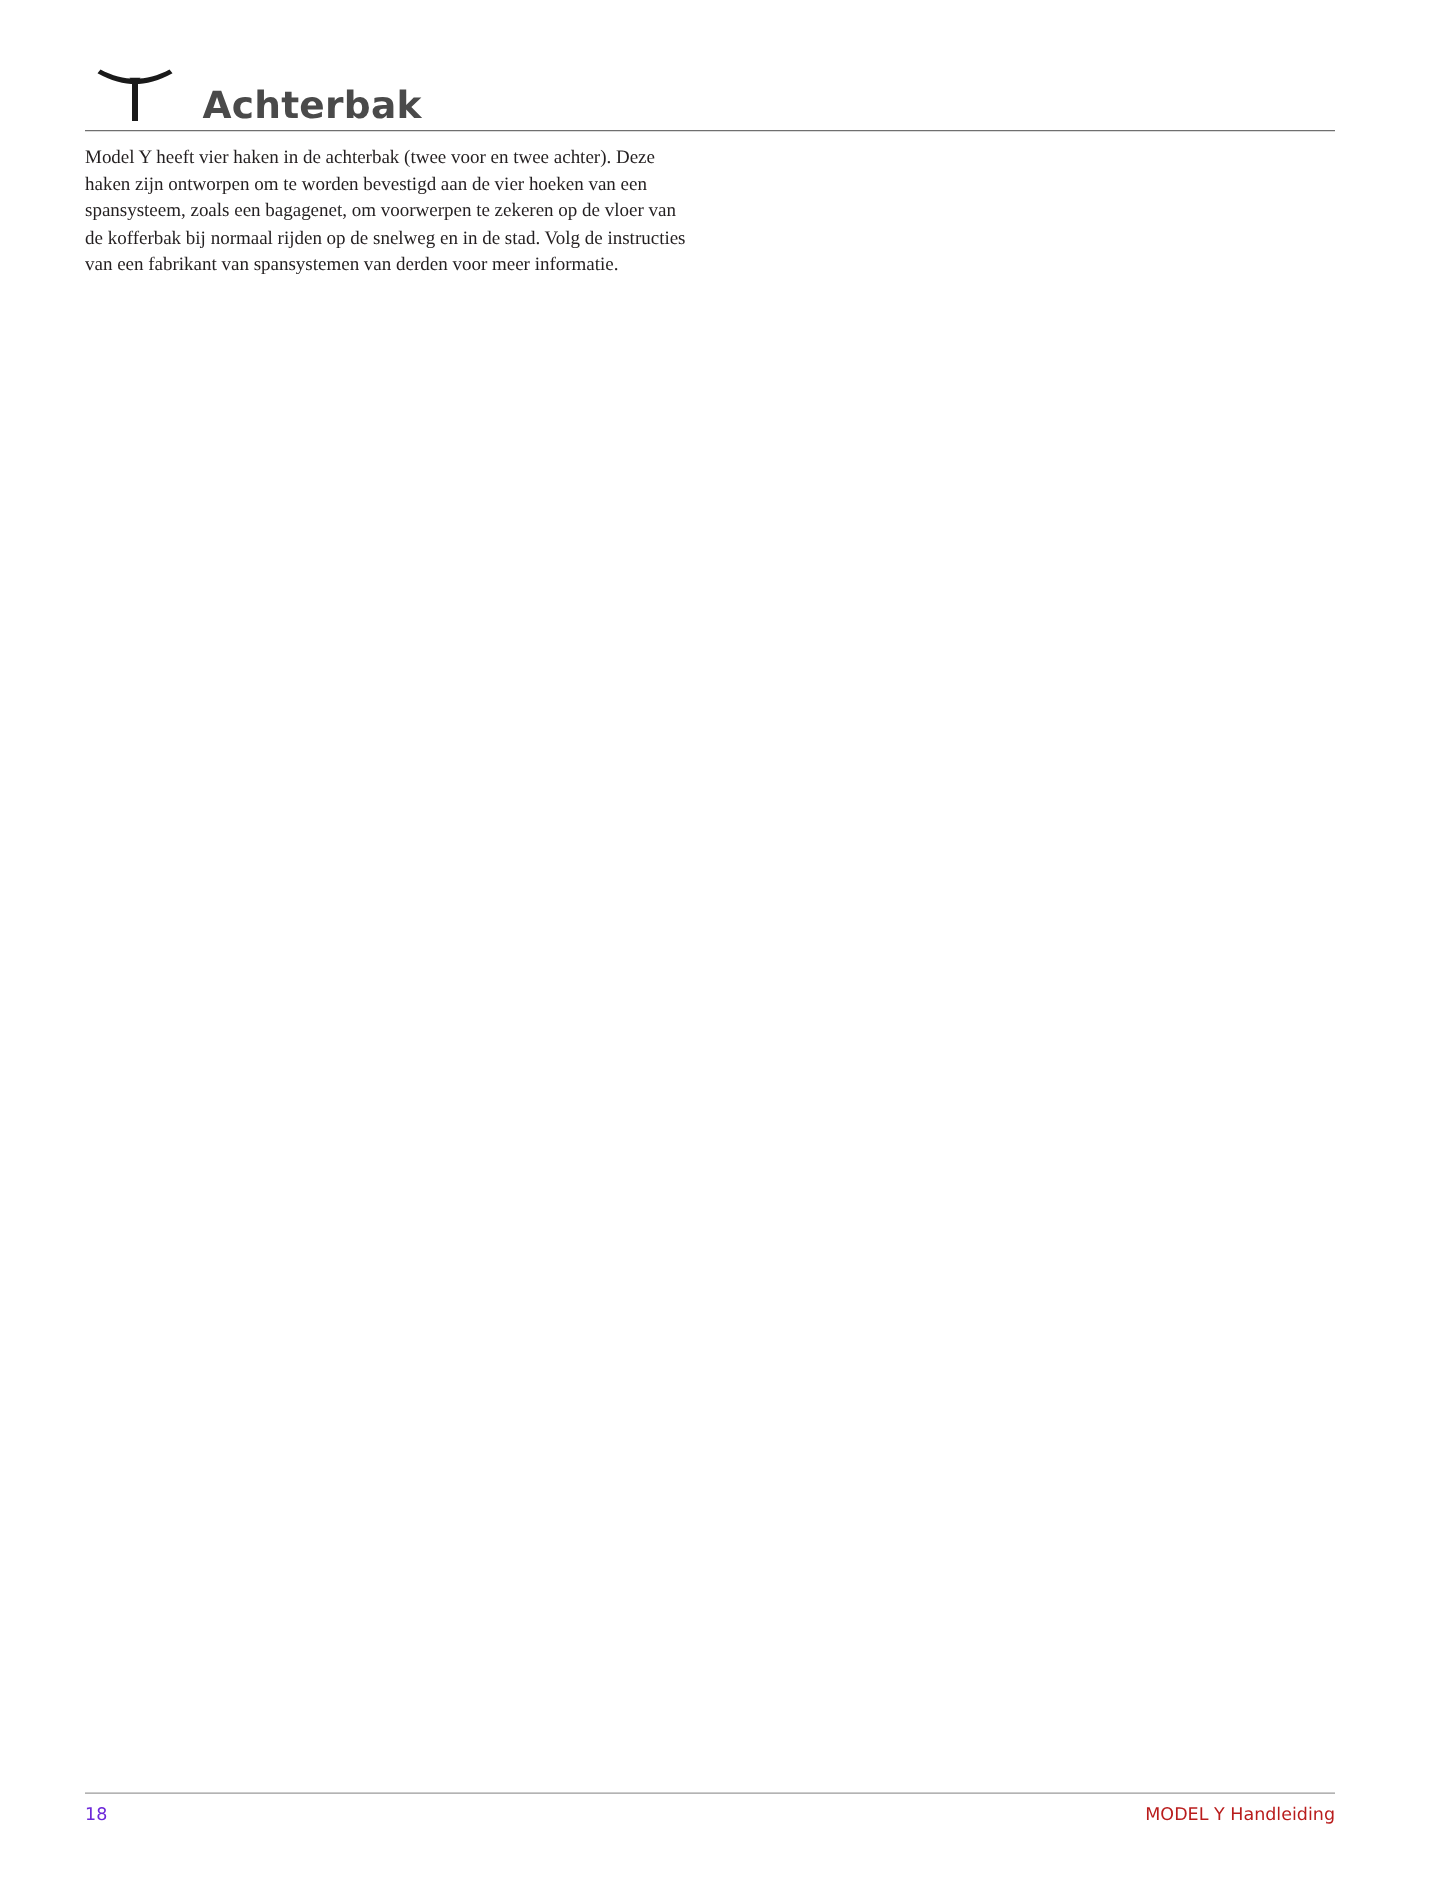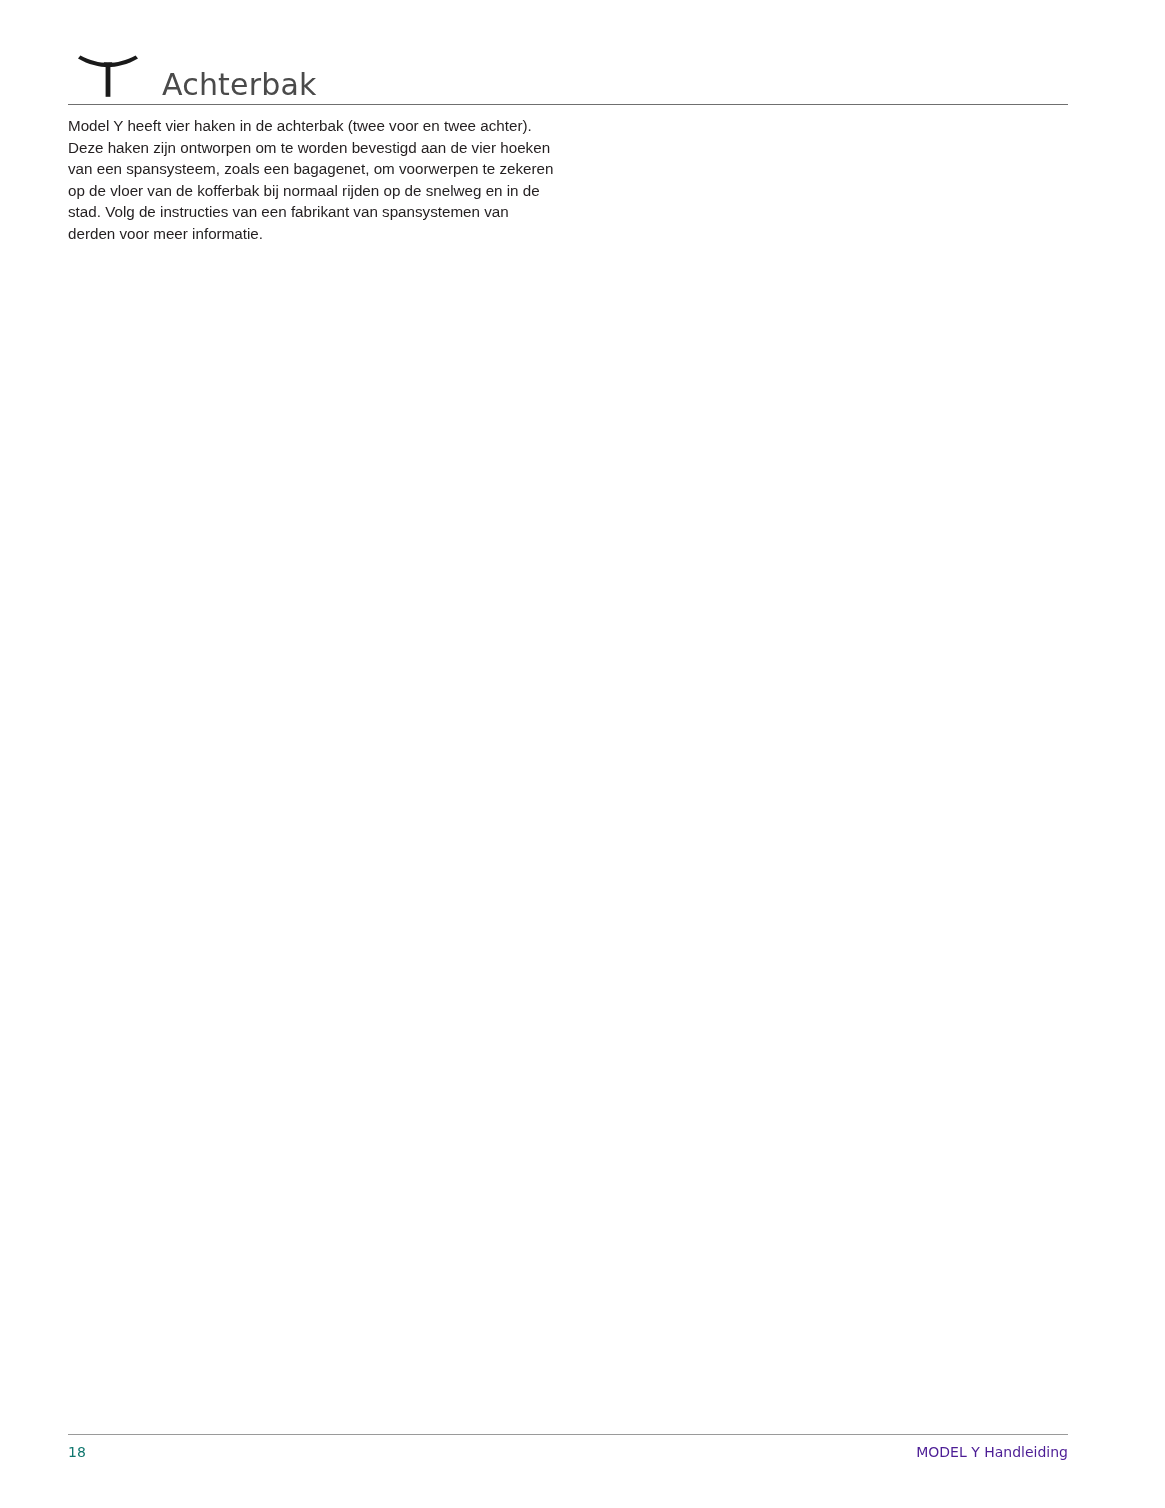--- a/index.html
+++ b/index.html
@@ -38,21 +38,21 @@
     display: flex;
     align-items: center;
     justify-content: flex-start;
     padding-left: 4px;
     box-sizing: border-box;
   }
   .logo svg { display: block; }
 
   .page-title {
     font-size: 30px;
-    font-weight: 400;
+    font-weight: 700;
     color: #4a4a4a;
     letter-spacing: 0.2px;
     line-height: 1;
     padding-bottom: 4px;
     margin-left: 16px;
     font-family: "DejaVu Sans", "Liberation Sans", sans-serif;
   }
 
   .header-rule {
     position: absolute;
@@ -68,21 +68,21 @@
     position: absolute;
     left: 68px;
     top: 115px;
     width: 490px;
   }
   p.body-text {
     margin: 0 0 22px 0;
     font-size: 15.2px;
     line-height: 1.42;
     color: #231f20;
-    font-family: Liberation Sans, sans-serif;
+    font-family: Liberation Serif, serif;
   }
   p.body-text:last-child { margin-bottom: 0; }
 
   a.xref {
     color: #4a6fa5;
     text-decoration: none;
   }
 
   
   .footer-rule {
@@ -99,25 +99,25 @@
     top: 1444px;
     width: 1000px;
     display: flex;
     justify-content: space-between;
     align-items: center;
     font-size: 14px;
     color: #3c3c3c;
   }
   .footer .page-number {
     font-size: 14px;
-    color: #0f766e;
+    color: #6d28d9;
   }
   .footer .doc-name {
     font-size: 14px;
-    color: #4c1d95;
+    color: #b91c1c;
   }
 </style>
 </head>
 <body>
 
 <div class="page">
 
   <div class="header">
     <span class="logo">
       <svg width="72" height="48" viewBox="0 0 72 48" aria-hidden="true">

